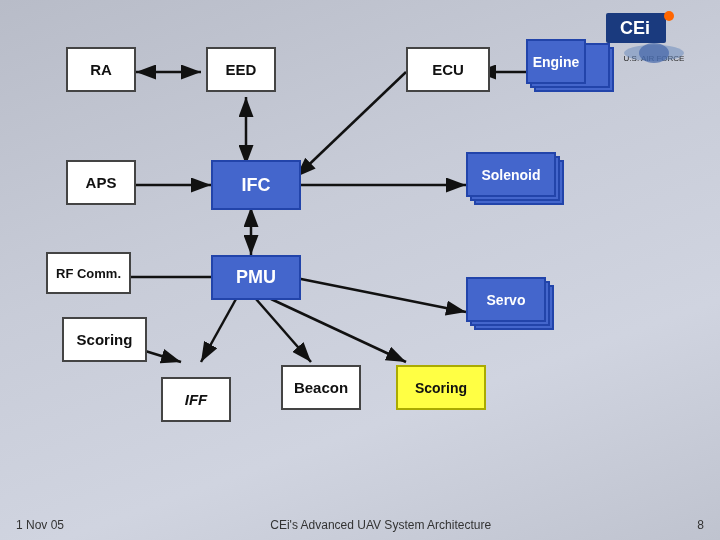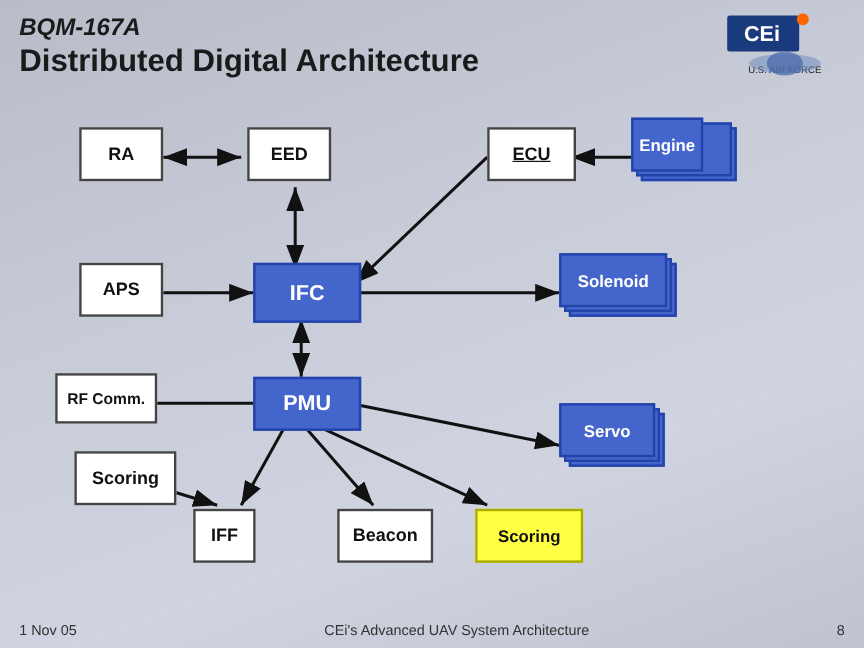--- a/index.html
+++ b/index.html
@@ -120,24 +120,20 @@
       position: absolute;
       border: 2px solid #2244aa;
       background: #4466cc;
     }
   </style>
 </head>
 <body>
 
 <div class="page">
 
-  <div class="title-area">
-    <div class="title-italic">BQM-167A</div>
-    <div class="title-main">Distributed Digital Architecture</div>
-  </div>
 
   <div class="logo">
 
     <svg width="100" height="68" viewBox="0 0 100 68">
 
       <rect x="2" y="2" width="60" height="30" fill="#1a3a7e" rx="2"></rect>
       <text x="31" y="23" text-anchor="middle" font-family="Arial" font-weight="bold" font-size="18" fill="white">CEi</text>
 
       <circle cx="65" cy="5" r="5" fill="#ff6600"></circle>
 
@@ -191,21 +187,21 @@
     </svg>
 
     <div class="box box-white" style="left:50px; top:30px; width:70px; height:45px;">
       <span>RA</span>
     </div>
 
     <div class="box box-white" style="left:190px; top:30px; width:70px; height:45px;">
       <span>EED</span>
     </div>
 
-    <div class="box box-white" style="left:390px; top:30px; width:74px; height:45px;text-decoration:underline;">
+    <div class="box box-white" style="left:390px; top:30px; width:84px; height:45px;">
       <span>ECU</span>
     </div>
 
     <div class="stacked-box" style="left:510px; top:22px;">
       <div class="layer" style="width:80px;height:45px;top:8px;left:8px;"></div>
       <div class="layer" style="width:80px;height:45px;top:4px;left:4px;"></div>
       <div class="layer box-blue" style="width:60px;height:45px;top:0;left:0; display:flex; align-items:center; justify-content:center; font-weight:bold; font-size:14px; color:white;">
         <span>Engine</span>
       </div>
     </div>
@@ -239,21 +235,21 @@
       <div class="layer" style="width:80px;height:45px;top:4px;left:4px;"></div>
       <div class="layer box-blue" style="width:80px;height:45px;top:0;left:0; display:flex; align-items:center; justify-content:center; font-weight:bold; font-size:14px; color:white;">
         <span>Servo</span>
       </div>
     </div>
 
     <div class="box box-white" style="left:46px; top:300px; width:85px; height:45px; font-size:15px;">
       <span>Scoring</span>
     </div>
 
-    <div class="box box-white" style="left:145px; top:348px; width:52px; height:45px;">
+    <div class="box box-white" style="left:145px; top:360px; width:70px; height:45px;font-style:italic;">
       <span>IFF</span>
     </div>
 
     <div class="box box-white" style="left:265px; top:348px; width:80px; height:45px;">
       <span>Beacon</span>
     </div>
 
     <div class="box box-yellow" style="left:380px; top:348px; width:90px; height:45px; font-size:14px;">
       <span>Scoring</span>
     </div>

